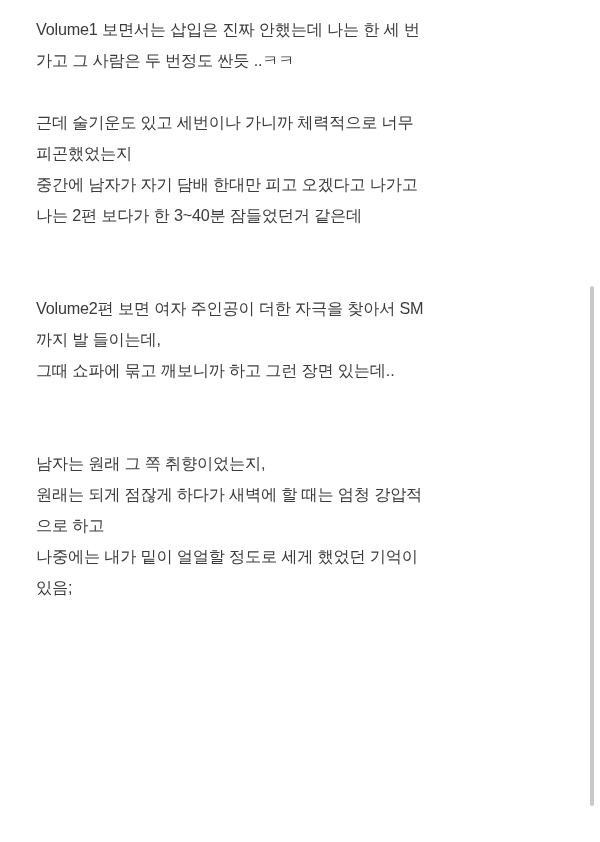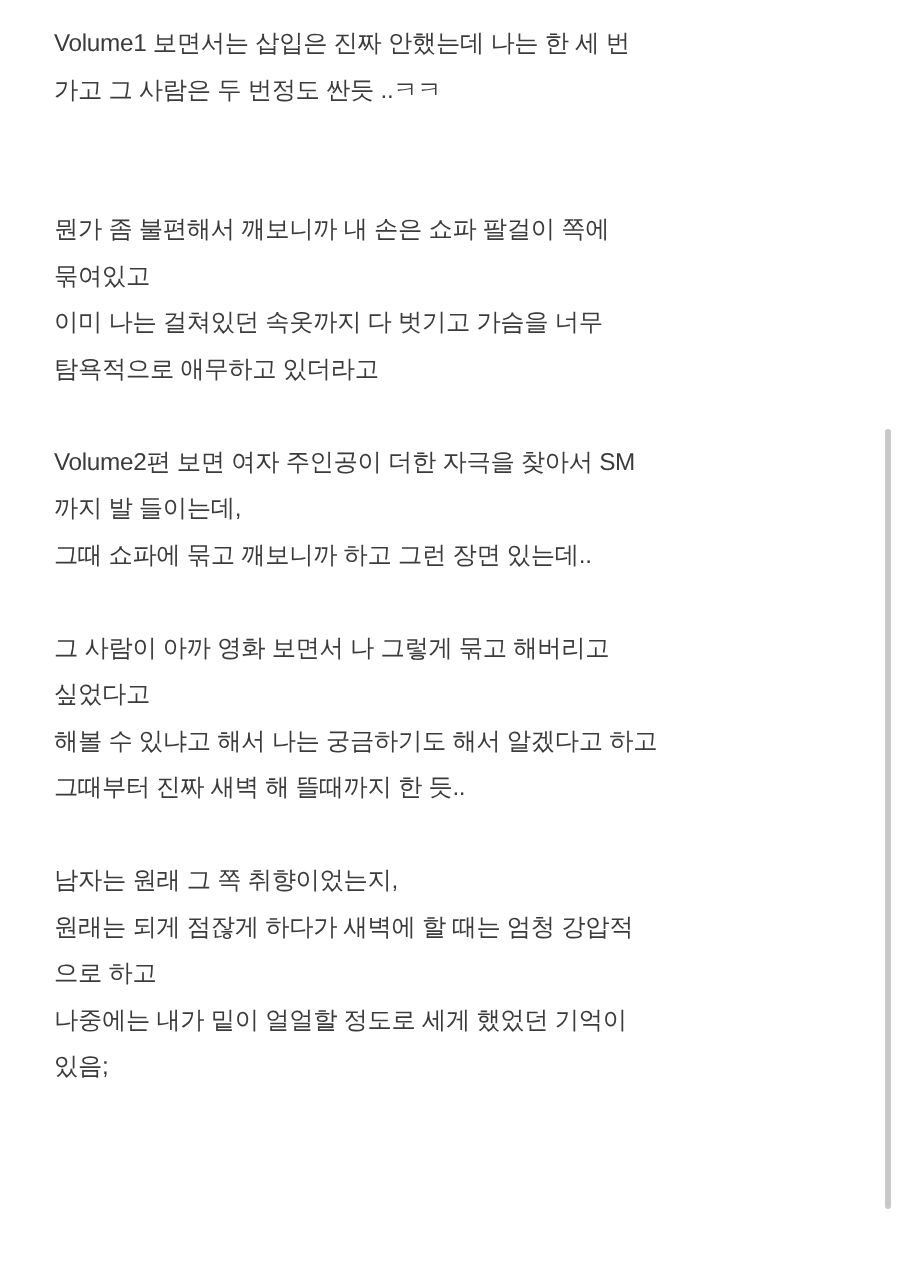--- a/index.html
+++ b/index.html
@@ -61,37 +61,33 @@
 </head>
 <body>
 
 <div class="page">
   <div class="content">
 
     <p class="para">Volume1 보면서는 삽입은 진짜 안했는데 나는 한 세 번
 가고 그 사람은 두 번정도 싼듯 ..ㅋㅋ</p>
     <div class="gap"></div>
 
+    <p class="para">근데 술기운도 있고 세번이나 가니까 체력적으로 너무
+피곤했었는지
+중간에 남자가 자기 담배 한대만 피고 오겠다고 나가고
+나는 2편 보다가 한 3~40분 잠들었던거 같은데</p>
     <div class="gap"></div>
 
-    <p class="para">뭔가 좀 불편해서 깨보니까 내 손은 쇼파 팔걸이 쪽에
-묶여있고
-이미 나는 걸쳐있던 속옷까지 다 벗기고 가슴을 너무
-탐욕적으로 애무하고 있더라고</p>
     <div class="gap"></div>
 
     <p class="para">Volume2편 보면 여자 주인공이 더한 자극을 찾아서 SM
 까지 발 들이는데,
 그때 쇼파에 묶고 깨보니까 하고 그런 장면 있는데..</p>
     <div class="gap"></div>
 
-    <p class="para">그 사람이 아까 영화 보면서 나 그렇게 묶고 해버리고
-싶었다고
-해볼 수 있냐고 해서 나는 궁금하기도 해서 알겠다고 하고
-그때부터 진짜 새벽 해 뜰때까지 한 듯..</p>
     <div class="gap"></div>
 
     <p class="para">남자는 원래 그 쪽 취향이었는지,
 원래는 되게 점잖게 하다가 새벽에 할 때는 엄청 강압적
 으로 하고
 나중에는 내가 밑이 얼얼할 정도로 세게 했었던 기억이
 있음;</p>
 
   </div>
 

